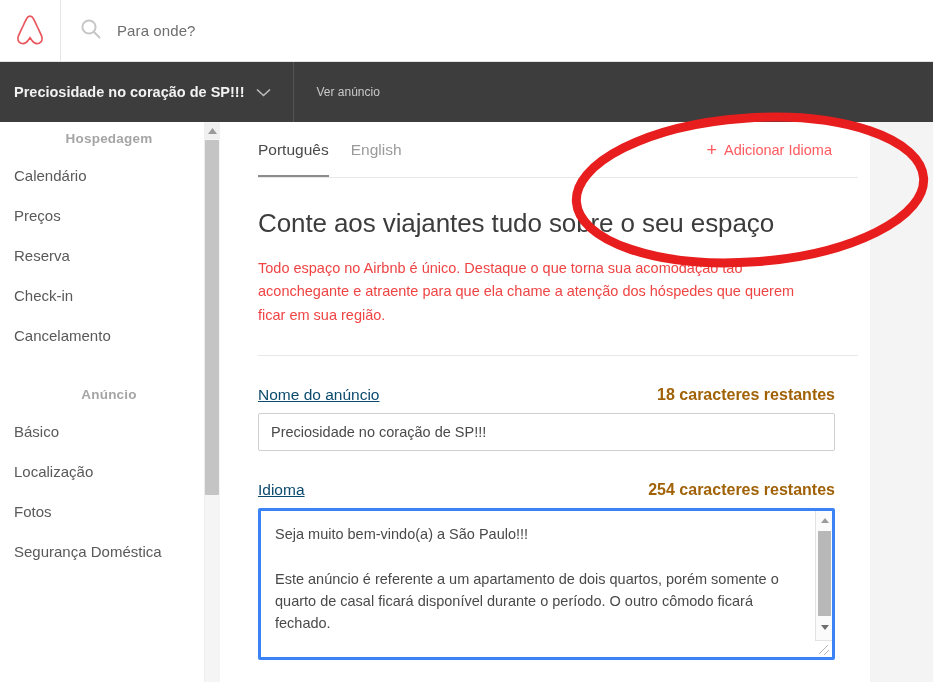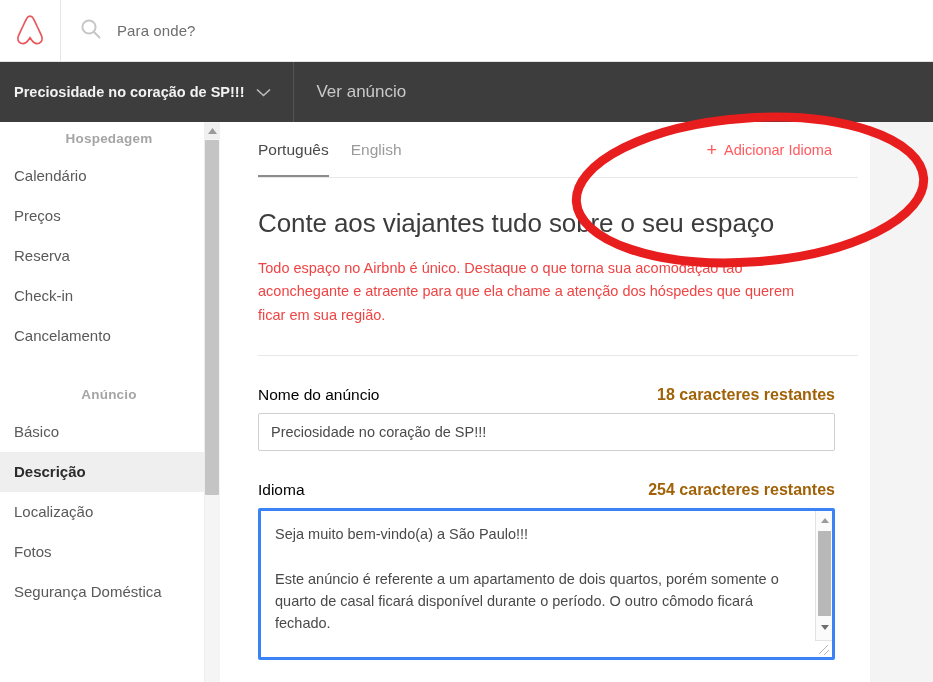--- a/index.html
+++ b/index.html
@@ -44,21 +44,21 @@
     display: flex; align-items: center; gap: 12px;
     height: 60px; padding: 0 22px 0 14px;
     border-right: 1px solid #545454;
     cursor: pointer;
   }
   .listing-title {
     color: #f2f2f2; font-size: 14.5px; font-weight: bold; white-space: nowrap;
   }
   .chev { display:block; }
   .view-listing {
-    color: #c9c9c9; font-size: 17px; padding: 0 22px; cursor: pointer;
+    color: #c9c9c9; font-size: 12px; padding: 0 22px; cursor: pointer;
     white-space: nowrap;
   }
 
   
   .sidebar {
     position: absolute; left: 0; top: 122px; width: 205px; height: 560px;
     background: #ffffff; border-right: 1px solid #e6e6e6;
     overflow: hidden;
   }
   .nav-group-label {
@@ -135,21 +135,21 @@
     font-size: 14.5px; color: #ef4444; line-height: 1.62;
     margin: 18px 0 0 0; max-width: 545px;
   }
   .rule { height: 1px; background: #e8e8e8; margin: 28px 0 0 0; }
 
   .field-block { margin-top: 30px; }
   .field-head {
     display: flex; align-items: baseline; justify-content: space-between;
     padding-right: 0; max-width: 577px;
   }
-  .field-label { font-size: 15.5px; color: #000000; }
+  .field-label { font-size: 15.5px; color: #0c4a6e; text-decoration: underline; }
   .char-count { font-size: 16px; color: #a16207; font-weight: bold; }
 
   .text-input {
     display: block; margin-top: 9px; width: 577px; height: 38px;
     border: 1px solid #cfcfcf; border-radius: 2px;
     background: #fff; font-size: 14.5px; color: #4a4a4a;
     padding: 0 12px; font-family: "Liberation Sans", sans-serif; outline: none;
   }
 
   .ta-wrap {
@@ -228,21 +228,20 @@
     <div class="nav-item">Calendário</div>
     <div class="nav-item">Preços</div>
     <div class="nav-item">Reserva</div>
     <div class="nav-item">Check-in</div>
     <div class="nav-item">Cancelamento</div>
 
     <div class="nav-spacer"></div>
 
     <div class="nav-group-label">Anúncio</div>
     <div class="nav-item">Básico</div>
-    <div class="nav-item active">Descrição</div>
     <div class="nav-item">Localização</div>
     <div class="nav-item">Fotos</div>
     <div class="nav-item">Segurança Doméstica</div>
   </div>
 
   <div class="sb-track"></div>
   <div class="sb-arrow-up">
     <svg width="9" height="6" viewBox="0 0 9 6" aria-hidden="true">
       <polygon points="4.5,0 9,6 0,6" fill="#9a9a9a"></polygon>
     </svg>

